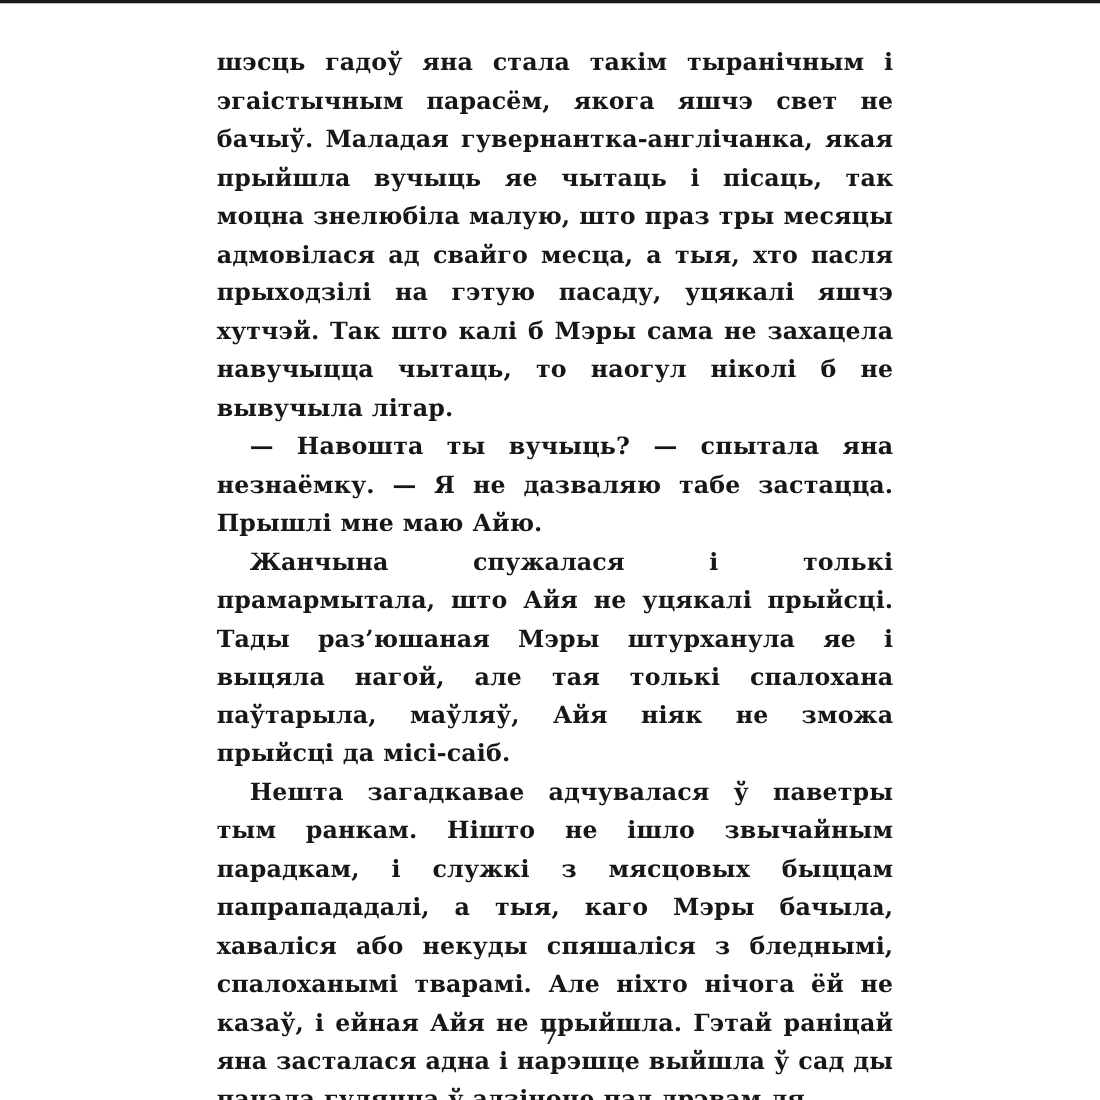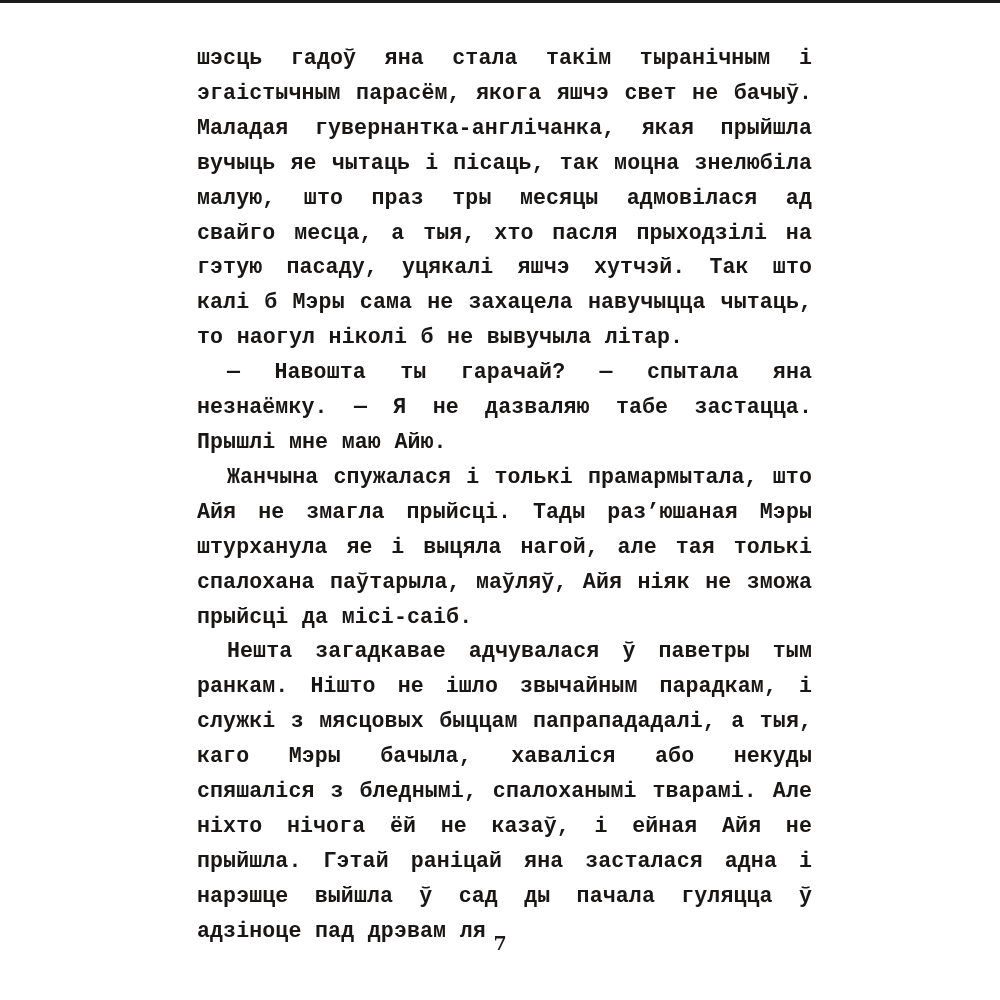--- a/index.html
+++ b/index.html
@@ -51,21 +51,20 @@
     color: #191716;
     font-weight: 600;
     letter-spacing: 0.1px;
     word-spacing: 0.5px;
     -webkit-font-smoothing: antialiased;
   }
 
   
   p.para.full-justify {
     text-align-last: auto;
-    font-family: Liberation Mono, monospace;
   }
 
   .page-number {
     position: absolute;
     left: 0;
     top: 932px;
     width: 1000px;
     text-align: center;
     font-size: 19px;
     font-weight: 700;
@@ -78,23 +77,23 @@
 
 <div class="page">
 
   <div class="scan-top-edge"></div>
 
   <div class="text-block">
 
     <p class="para full-justify" style="text-indent:0px;">шэсць гадоў яна стала такім тыранічным і эгаістычным парасём, якога яшчэ свет не бачыў. Маладая гувернантка-англічанка, якая прыйшла вучыць яе чытаць і пісаць, так моцна знелюбіла малую, што праз тры месяцы адмовілася ад свайго месца, а тыя, хто пасля прыходзілі на гэтую пасаду, уцякалі яшчэ хутчэй. Так што калі б Мэры сама не захацела навучыцца чытаць, то наогул ніколі б не вывучыла літар.</p>
 
 
-    <p class="para full-justify">— Навошта ты гарачай? — спытала яна незнаёмку. — Я не дазваляю табе застацца. Прышлі мне маю Айю.</p>
+    <p class="para full-justify">— Навошта ты вучыць? — спытала яна незнаёмку. — Я не дазваляю табе застацца. Прышлі мне маю Айю.</p>
 
-    <p class="para full-justify">Жанчына спужалася і толькі прамармытала, што Айя не змагла прыйсці. Тады раз’юшаная Мэры штурханула яе і выцяла нагой, але тая толькі спалохана паўтарыла, маўляў, Айя ніяк не зможа прыйсці да місі-саіб.</p>
+    <p class="para full-justify">Жанчына спужалася і толькі прамармытала, што Айя не уцякалі прыйсці. Тады раз’юшаная Мэры штурханула яе і выцяла нагой, але тая толькі спалохана паўтарыла, маўляў, Айя ніяк не зможа прыйсці да місі-саіб.</p>
 
     <p class="para full-justify">Нешта загадкавае адчувалася ў паветры тым ранкам. Нішто не ішло звычайным парадкам, і служкі з мясцовых быццам папрапададалі, а тыя, каго Мэры бачыла, хаваліся або некуды спяшаліся з бледнымі, спалоханымі тварамі. Але ніхто нічога ёй не казаў, і ейная Айя не прыйшла. Гэтай раніцай яна засталася адна і нарэшце выйшла ў сад ды пачала гуляцца ў адзіноце пад дрэвам ля</p>
 
   </div>
 
   <div class="page-number">7</div>
 
 </div>
 
 </body></html>

